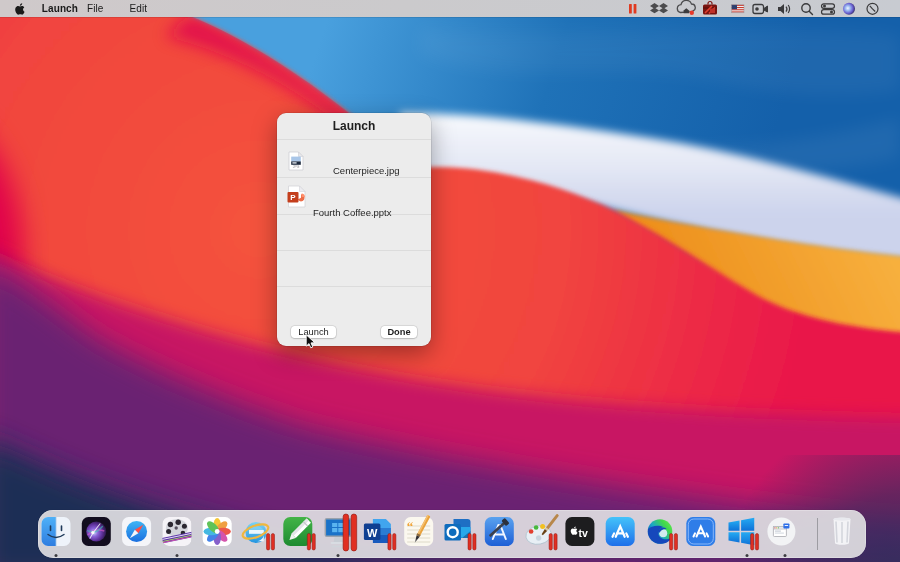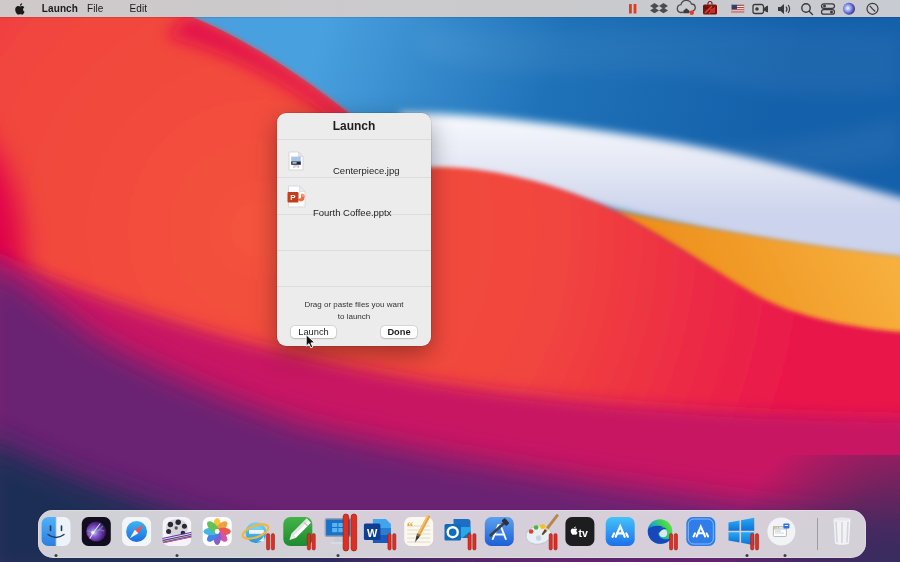--- a/index.html
+++ b/index.html
@@ -211,21 +211,20 @@
 
   <svg style="position:absolute;left:8px;top:72px;" width="24" height="23" viewBox="0 0 24 23">
     <path d="M3.5,1 L14.5,1 L20,6.5 L20,22 L3.5,22 Z" fill="#ffffff" stroke="#d4d4d8" stroke-width="0.8"></path>
     <path d="M14.5,1 L14.5,6.5 L20,6.5 Z" fill="#ececf0" stroke="#d4d4d8" stroke-width="0.6"></path>
     <path d="M16,9.2 a3.6,3.6 0 1 1 -3.2,5.4 l3.2,-1.8 Z" fill="#ed6c47"></path>
     <path d="M16.6,8.6 l0,3.4 3.3,0 a3.4,3.4 0 0 0 -3.3,-3.4 Z" fill="#ff8f6b"></path>
     <rect x="2.5" y="7" width="11" height="10.5" rx="1" fill="#c43e1c"></rect>
     <text x="8" y="15.3" font-size="8" font-weight="bold" fill="#ffffff" text-anchor="middle" font-family="Liberation Sans">P</text>
   </svg>
   <div class="rowtext" style="left:36px;top:94px;">Fourth Coffee.pptx</div>
-  <div class="dragtext" style="top:186px;">Drag or paste files you want<br>to launch</div>
   <div class="btn" style="left:14px;top:213px;width:45px;">Launch</div>
   <div class="btn" style="left:104px;top:213px;width:36px;font-weight:bold;">Done</div>
 </div>
 
 <svg style="position:absolute;left:304.5px;top:334px;z-index:40;" width="12" height="16" viewBox="0 0 12 16">
   <path d="M1.2,0.8 L1.2,12.2 L4.0,9.6 L5.8,13.8 L7.8,13.0 L6.0,8.9 L9.8,8.7 Z" fill="#111" stroke="#fff" stroke-width="0.9"></path>
 </svg>
 
 <div id="dock"></div>
 <svg id="dockicons" style="position:absolute;left:38px;top:510px;" width="828" height="52" viewBox="0 0 828 52">

